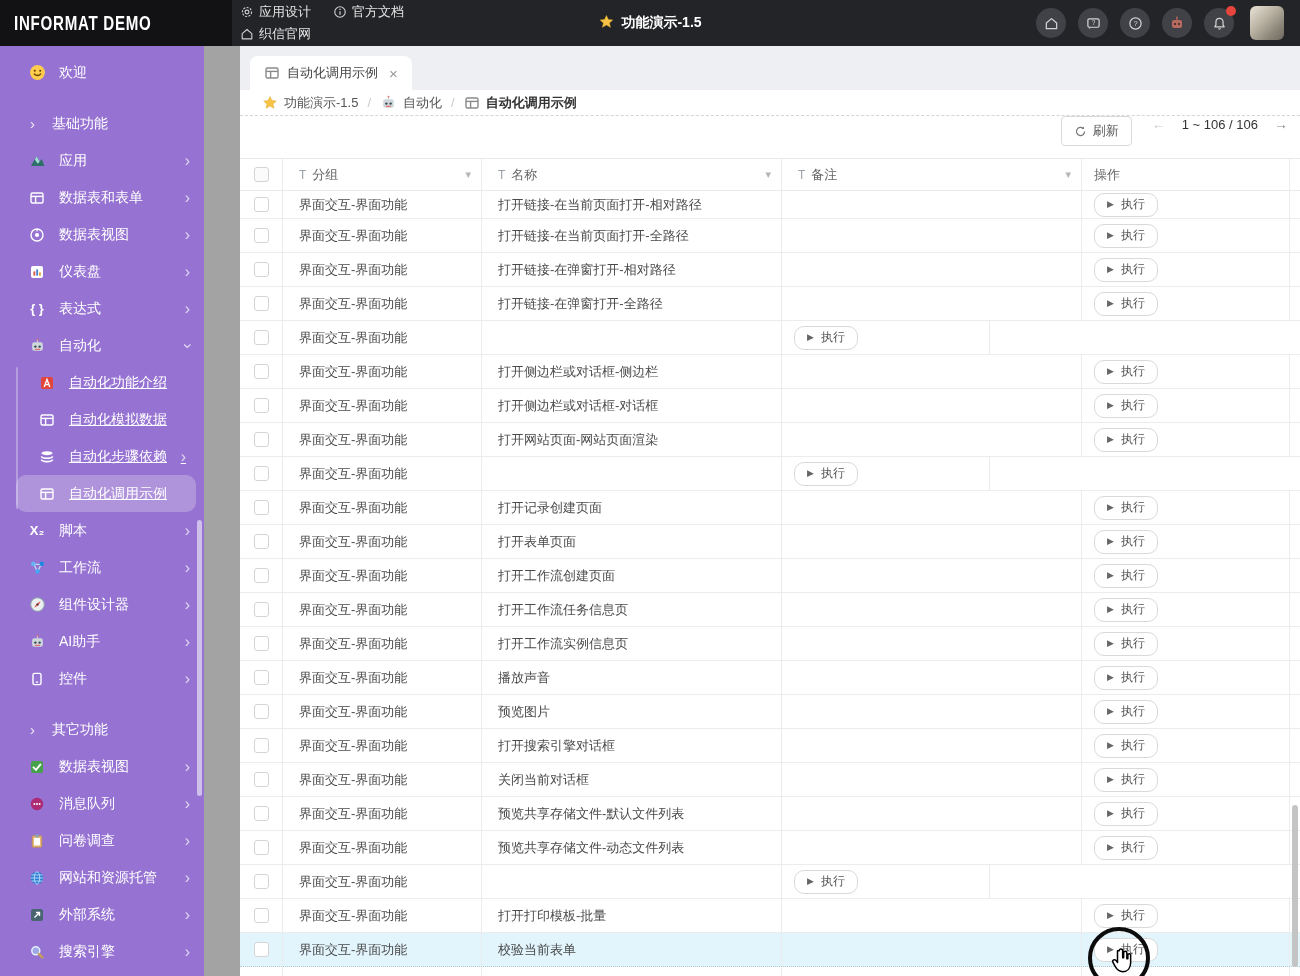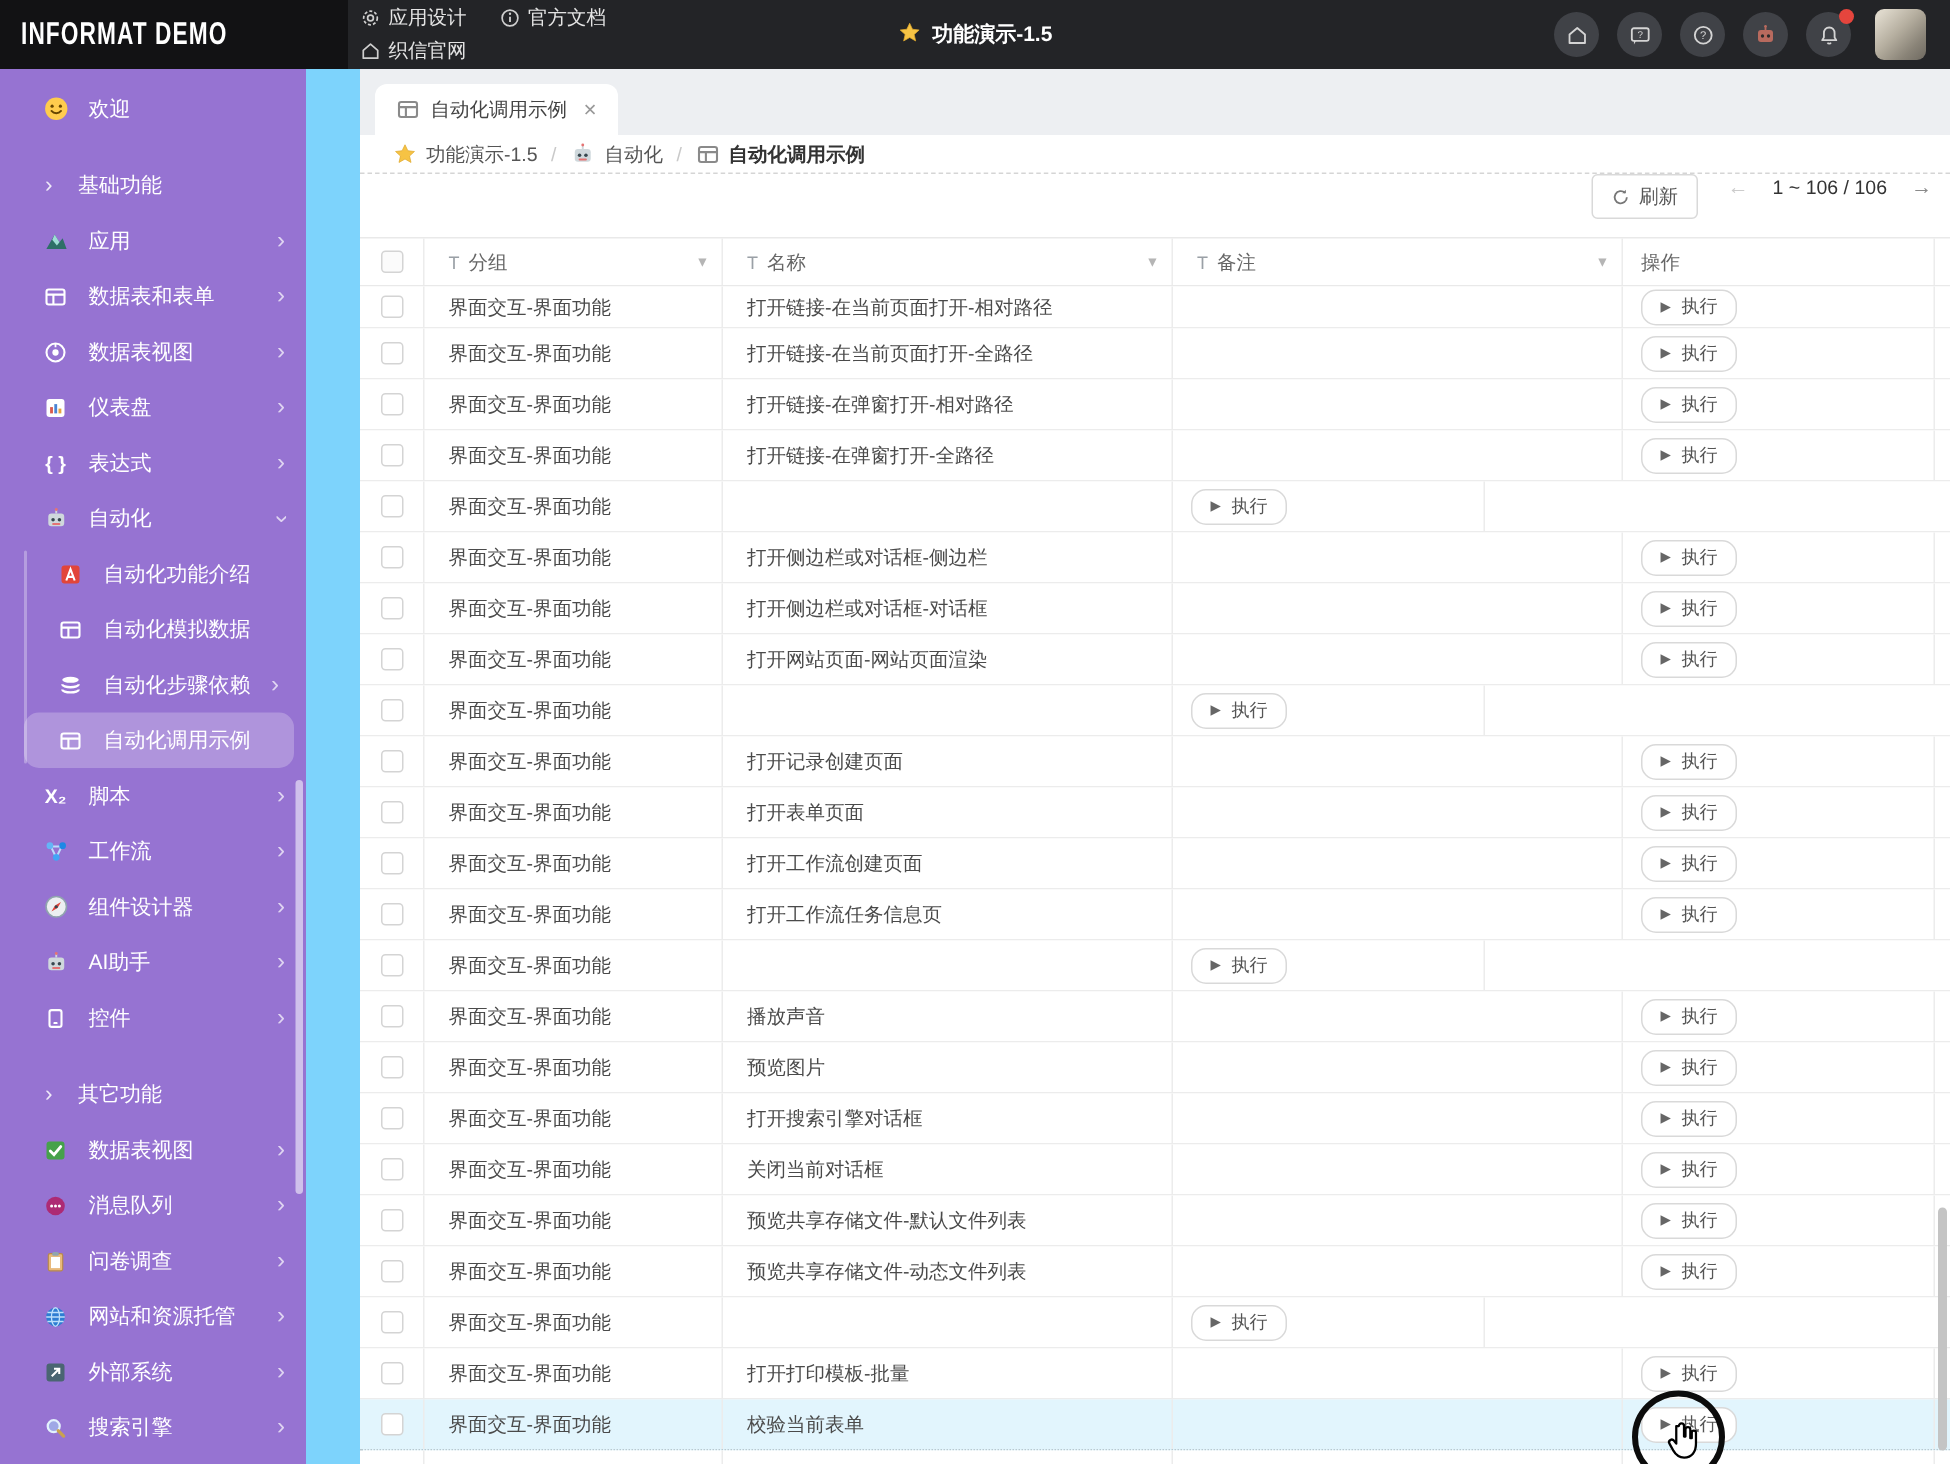--- a/index.html
+++ b/index.html
@@ -1,18 +1,18 @@
 <!DOCTYPE html>
 <html><head>
 <meta charset="utf-8">
 <style>
   * { margin:0; padding:0; box-sizing:border-box; }
   html,body { width:1300px; height:976px; overflow:hidden; }
   body { font-family:"Liberation Sans","DejaVu Sans",sans-serif; background:#fff; }
-  .app { position:relative; width:1300px; height:976px; overflow:hidden; background:#7dd3fc; }
+  .app { position:relative; width:1300px; height:976px; overflow:hidden; background:#a3a3a3; }
 
   
   .topbar { position:absolute; top:0; left:0; width:1300px; height:46px; background:#232427; display:flex; align-items:center; z-index:6; }
   .logo-area { width:232px; height:46px; background:#121214; display:flex; align-items:center; padding-left:14px; flex:none; }
   .logo-text { color:#fff; font-size:21px; font-weight:bold; letter-spacing:1px; display:inline-block; transform:scaleX(.72); transform-origin:left center; white-space:nowrap; }
   .topnav { width:212px; display:flex; flex-wrap:wrap; column-gap:22px; row-gap:1px; padding-left:8px; color:#e4e4e4; font-size:13px; flex:none; }
   .navitem { display:flex; align-items:center; gap:5px; height:21px; cursor:pointer; white-space:nowrap; }
   .navitem .icon { display:flex; align-items:center; color:#cfcfcf; }
   .tb-title { position:absolute; left:50%; transform:translateX(-50%); display:flex; align-items:center; gap:7px; color:#fff; font-size:14px; font-weight:bold; }
   .tb-actions { margin-left:auto; display:flex; align-items:center; gap:12px; padding-right:16px; }
@@ -25,21 +25,21 @@
   .sidebar { position:absolute; top:46px; left:0; width:204px; height:930px; background:#9673d2; overflow:hidden; color:#fff; }
   .menu { padding-top:8px; font-size:14px; }
   .mi { height:37px; display:flex; align-items:center; padding:0 14px 0 28px; cursor:pointer; position:relative; }
   .mi .icon, .smi .icon { width:18px; height:18px; margin-right:13px; display:flex; align-items:center; justify-content:center; font-size:13px; color:#fff; flex:none; }
   .chev { margin-left:auto; color:rgba(255,255,255,.7); font-size:16px; line-height:1; }
   .chev.down { transform:rotate(90deg); }
   .msection { height:37px; margin-top:14px; display:flex; align-items:center; padding-left:30px; gap:17px; cursor:pointer; }
   .msection .schev { font-size:15px; color:rgba(255,255,255,.85); }
   .submenu { position:relative; margin-left:16px; }
   .submenu::before { content:''; position:absolute; left:0; top:3px; bottom:3px; width:2px; background:rgba(255,255,255,.3); border-radius:1px; }
-  .smi { height:37px; display:flex; align-items:center; padding:0 10px 0 22px; margin-right:8px; border-radius:10px; cursor:pointer; position:relative; }
+  .smi { height:37px; display:flex; align-items:center; padding:0 10px 0 22px; margin-right:8px; border-radius:10px; cursor:pointer; position:relative;text-decoration:underline; }
   .smi.active { background:rgba(255,255,255,.24); }
   .sb-thumb { position:absolute; right:2px; top:474px; width:5px; height:276px; background:rgba(255,255,255,.55); border-radius:3px; }
   .txticon { font-weight:bold; font-size:12px; color:#fff; white-space:nowrap; }
 
   
   .main { position:absolute; left:240px; top:46px; width:1060px; height:930px; background:#fff; }
   .tabbar { height:44px; background:#edeff2; display:flex; align-items:flex-end; padding-left:10px; }
   .tab { height:34px; background:#fff; border-radius:8px 8px 0 0; display:flex; align-items:center; gap:7px; padding:0 14px; font-size:13px; color:#444; cursor:pointer; }
   .tab .icon { color:#8a8a8a; display:flex; }
   .tab .close { color:#999; font-size:15px; margin-left:4px; cursor:pointer; }
@@ -745,20 +745,23 @@
               </button>
             </div>
           </div>
           <div class="tr">
             <div class="td c0">
               <span class="checkbox"></span>
             </div>
             <div class="td c1">
               <span>界面交互-界面功能</span>
             </div>
+            <div class="td c2">
+              <span>打开工作流实例信息页</span>
+            </div>
             <div class="td c3"></div>
             <div class="td c4">
               <button class="execbtn">
                 <span class="play">▶</span>
                 <span>执行</span>
               </button>
             </div>
           </div>
           <div class="tr">
             <div class="td c0">

